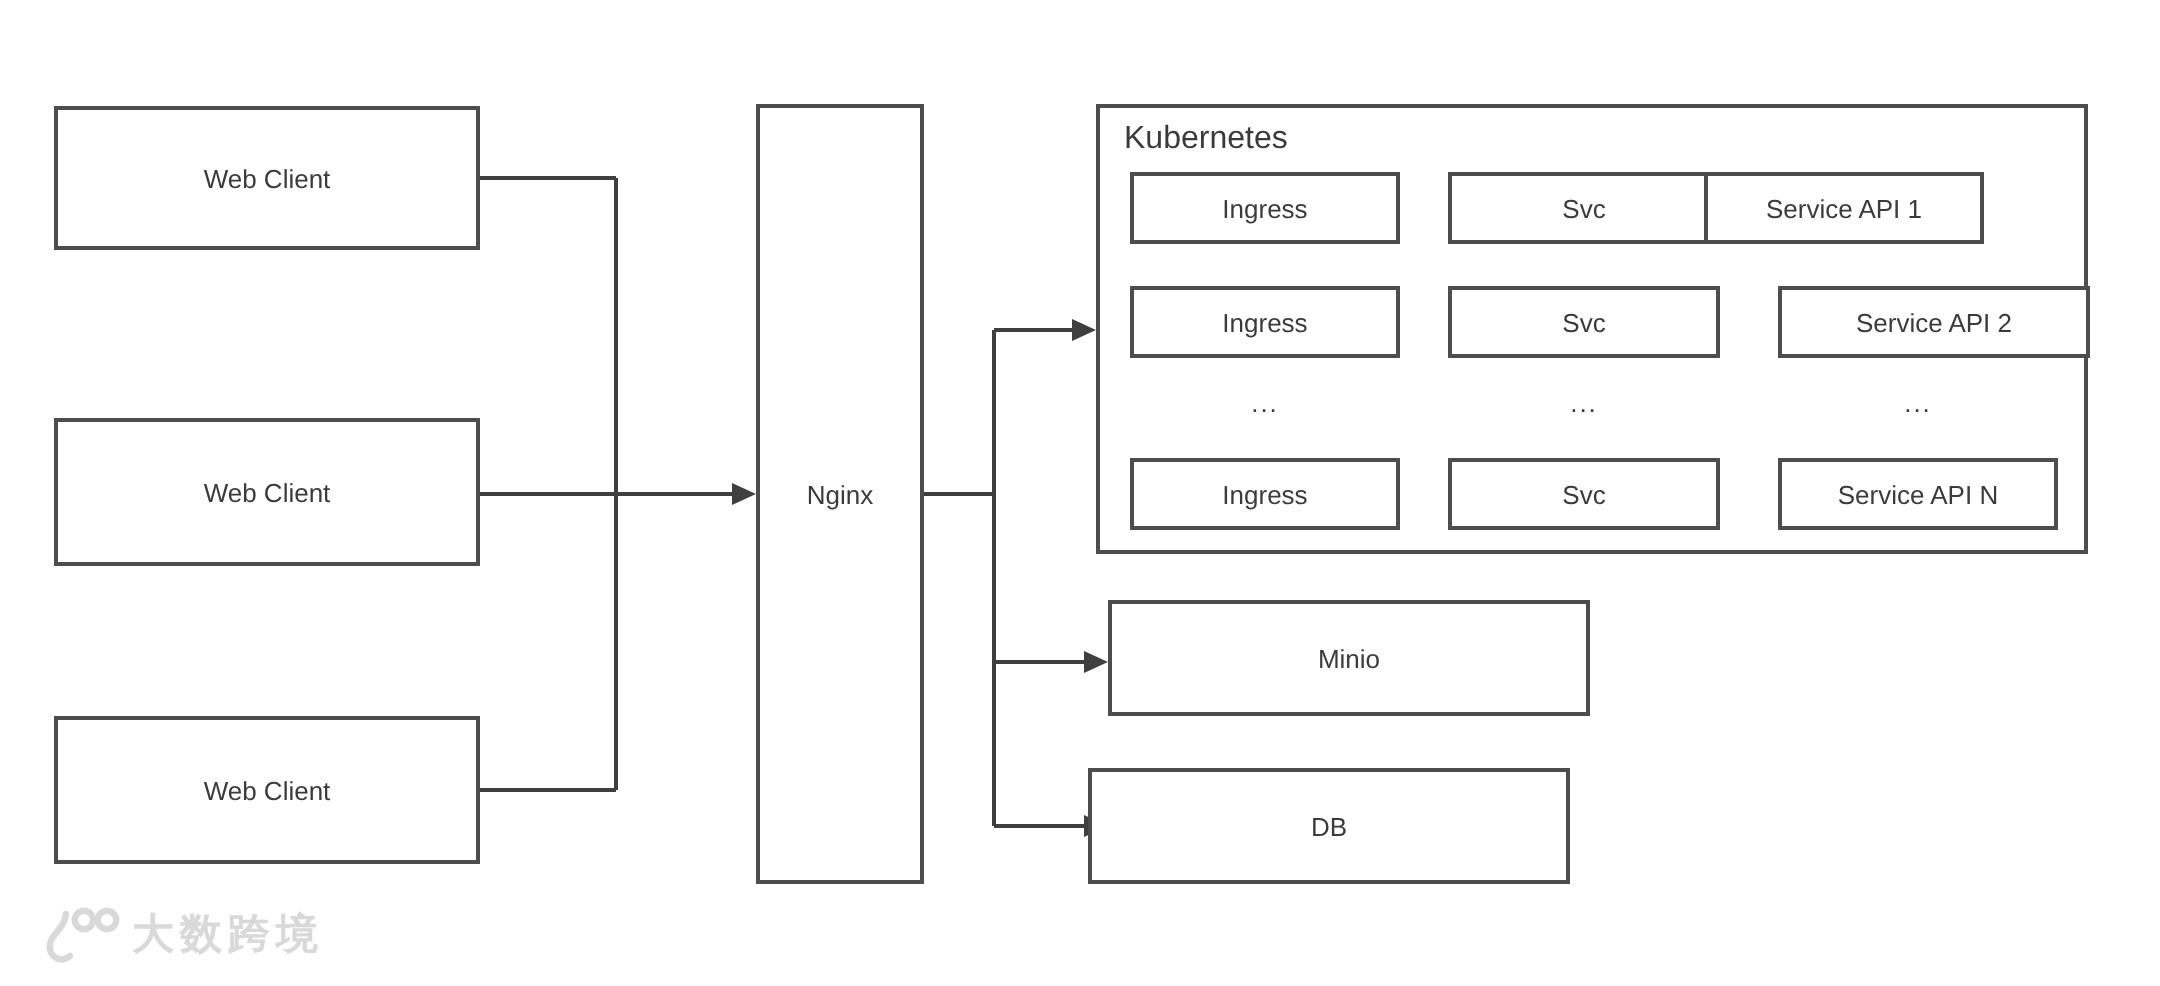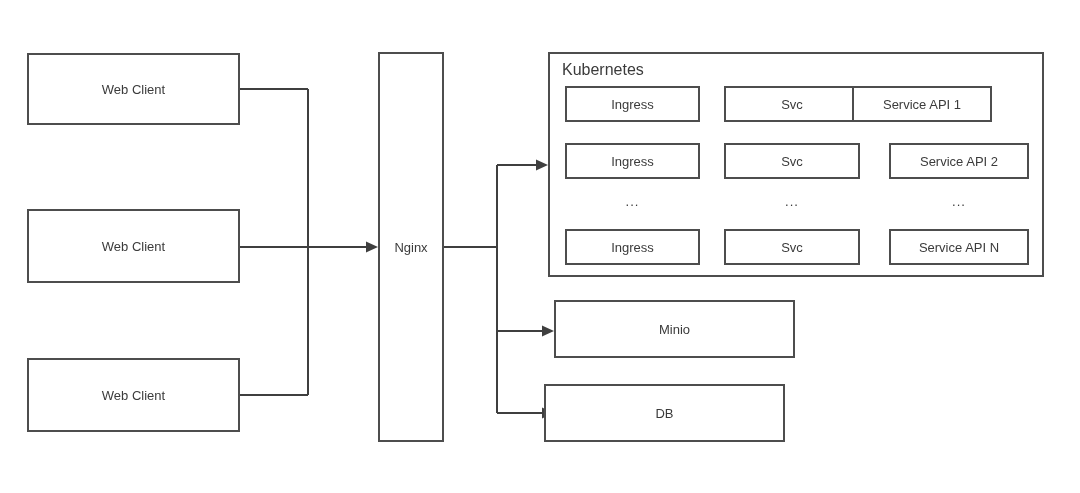--- a/index.html
+++ b/index.html
@@ -78,40 +78,50 @@
       <polygon points="554,413 542,407.5 542,418.5"></polygon>
     </g>
   </svg>
 
   <div class="box" style="left:27px;top:53px;width:213px;height:72px;">Web Client</div>
 
   <div class="box" style="left:27px;top:209px;width:213px;height:74px;">Web Client</div>
 
   <div class="box" style="left:27px;top:358px;width:213px;height:74px;">Web Client</div>
 
-  <div class="box" style="left:378px;top:52px;width:66px;height:390px;">Nginx</div>
+  <div class="box" style="left:378px;top:52px;width:84px;height:390px;">Nginx</div>
 
   <div class="container-box" style="left:548px;top:52px;width:496px;height:225px;">
     <div class="container-title">Kubernetes</div>
   </div>
 
   <div class="box" style="left:565px;top:86px;width:135px;height:36px;">Ingress</div>
   <div class="box" style="left:724px;top:86px;width:136px;height:36px;">Svc</div>
   <div class="box" style="left:852px;top:86px;width:140px;height:36px;">Service API 1</div>
 
   <div class="box" style="left:565px;top:143px;width:135px;height:36px;">Ingress</div>
   <div class="box" style="left:724px;top:143px;width:136px;height:36px;">Svc</div>
-  <div class="box" style="left:889px;top:143px;width:140px;height:36px;">Service API 2</div>
+  <div class="box" style="left:889px;top:143px;width:156px;height:36px;">Service API 2</div>
 
   <div class="dots" style="left:565px;top:192px;width:135px;height:18px;">...</div>
   <div class="dots" style="left:724px;top:192px;width:136px;height:18px;">...</div>
   <div class="dots" style="left:889px;top:192px;width:140px;height:18px;">...</div>
 
   <div class="box" style="left:565px;top:229px;width:135px;height:36px;">Ingress</div>
   <div class="box" style="left:724px;top:229px;width:136px;height:36px;">Svc</div>
   <div class="box" style="left:889px;top:229px;width:140px;height:36px;">Service API N</div>
 
   <div class="box" style="left:554px;top:300px;width:241px;height:58px;">Minio</div>
 
   <div class="box" style="left:544px;top:384px;width:241px;height:58px;">DB</div>
 
+  <div class="watermark">
+    <svg width="38" height="34" viewBox="0 0 38 34" xmlns="http://www.w3.org/2000/svg">
+      <g stroke="#d9d9d9" stroke-width="3.2" fill="none" stroke-linecap="round">
+        <path d="M11 6 C10 14 4 15 3 21 C2 27 8 31 13 27"></path>
+        <circle cx="20" cy="9" r="4.6"></circle>
+        <circle cx="31.5" cy="9" r="4.6"></circle>
+      </g>
+    </svg>
+    <span class="watermark-text">大数跨境</span>
+  </div>
 
 </div>
 
 </body></html>

